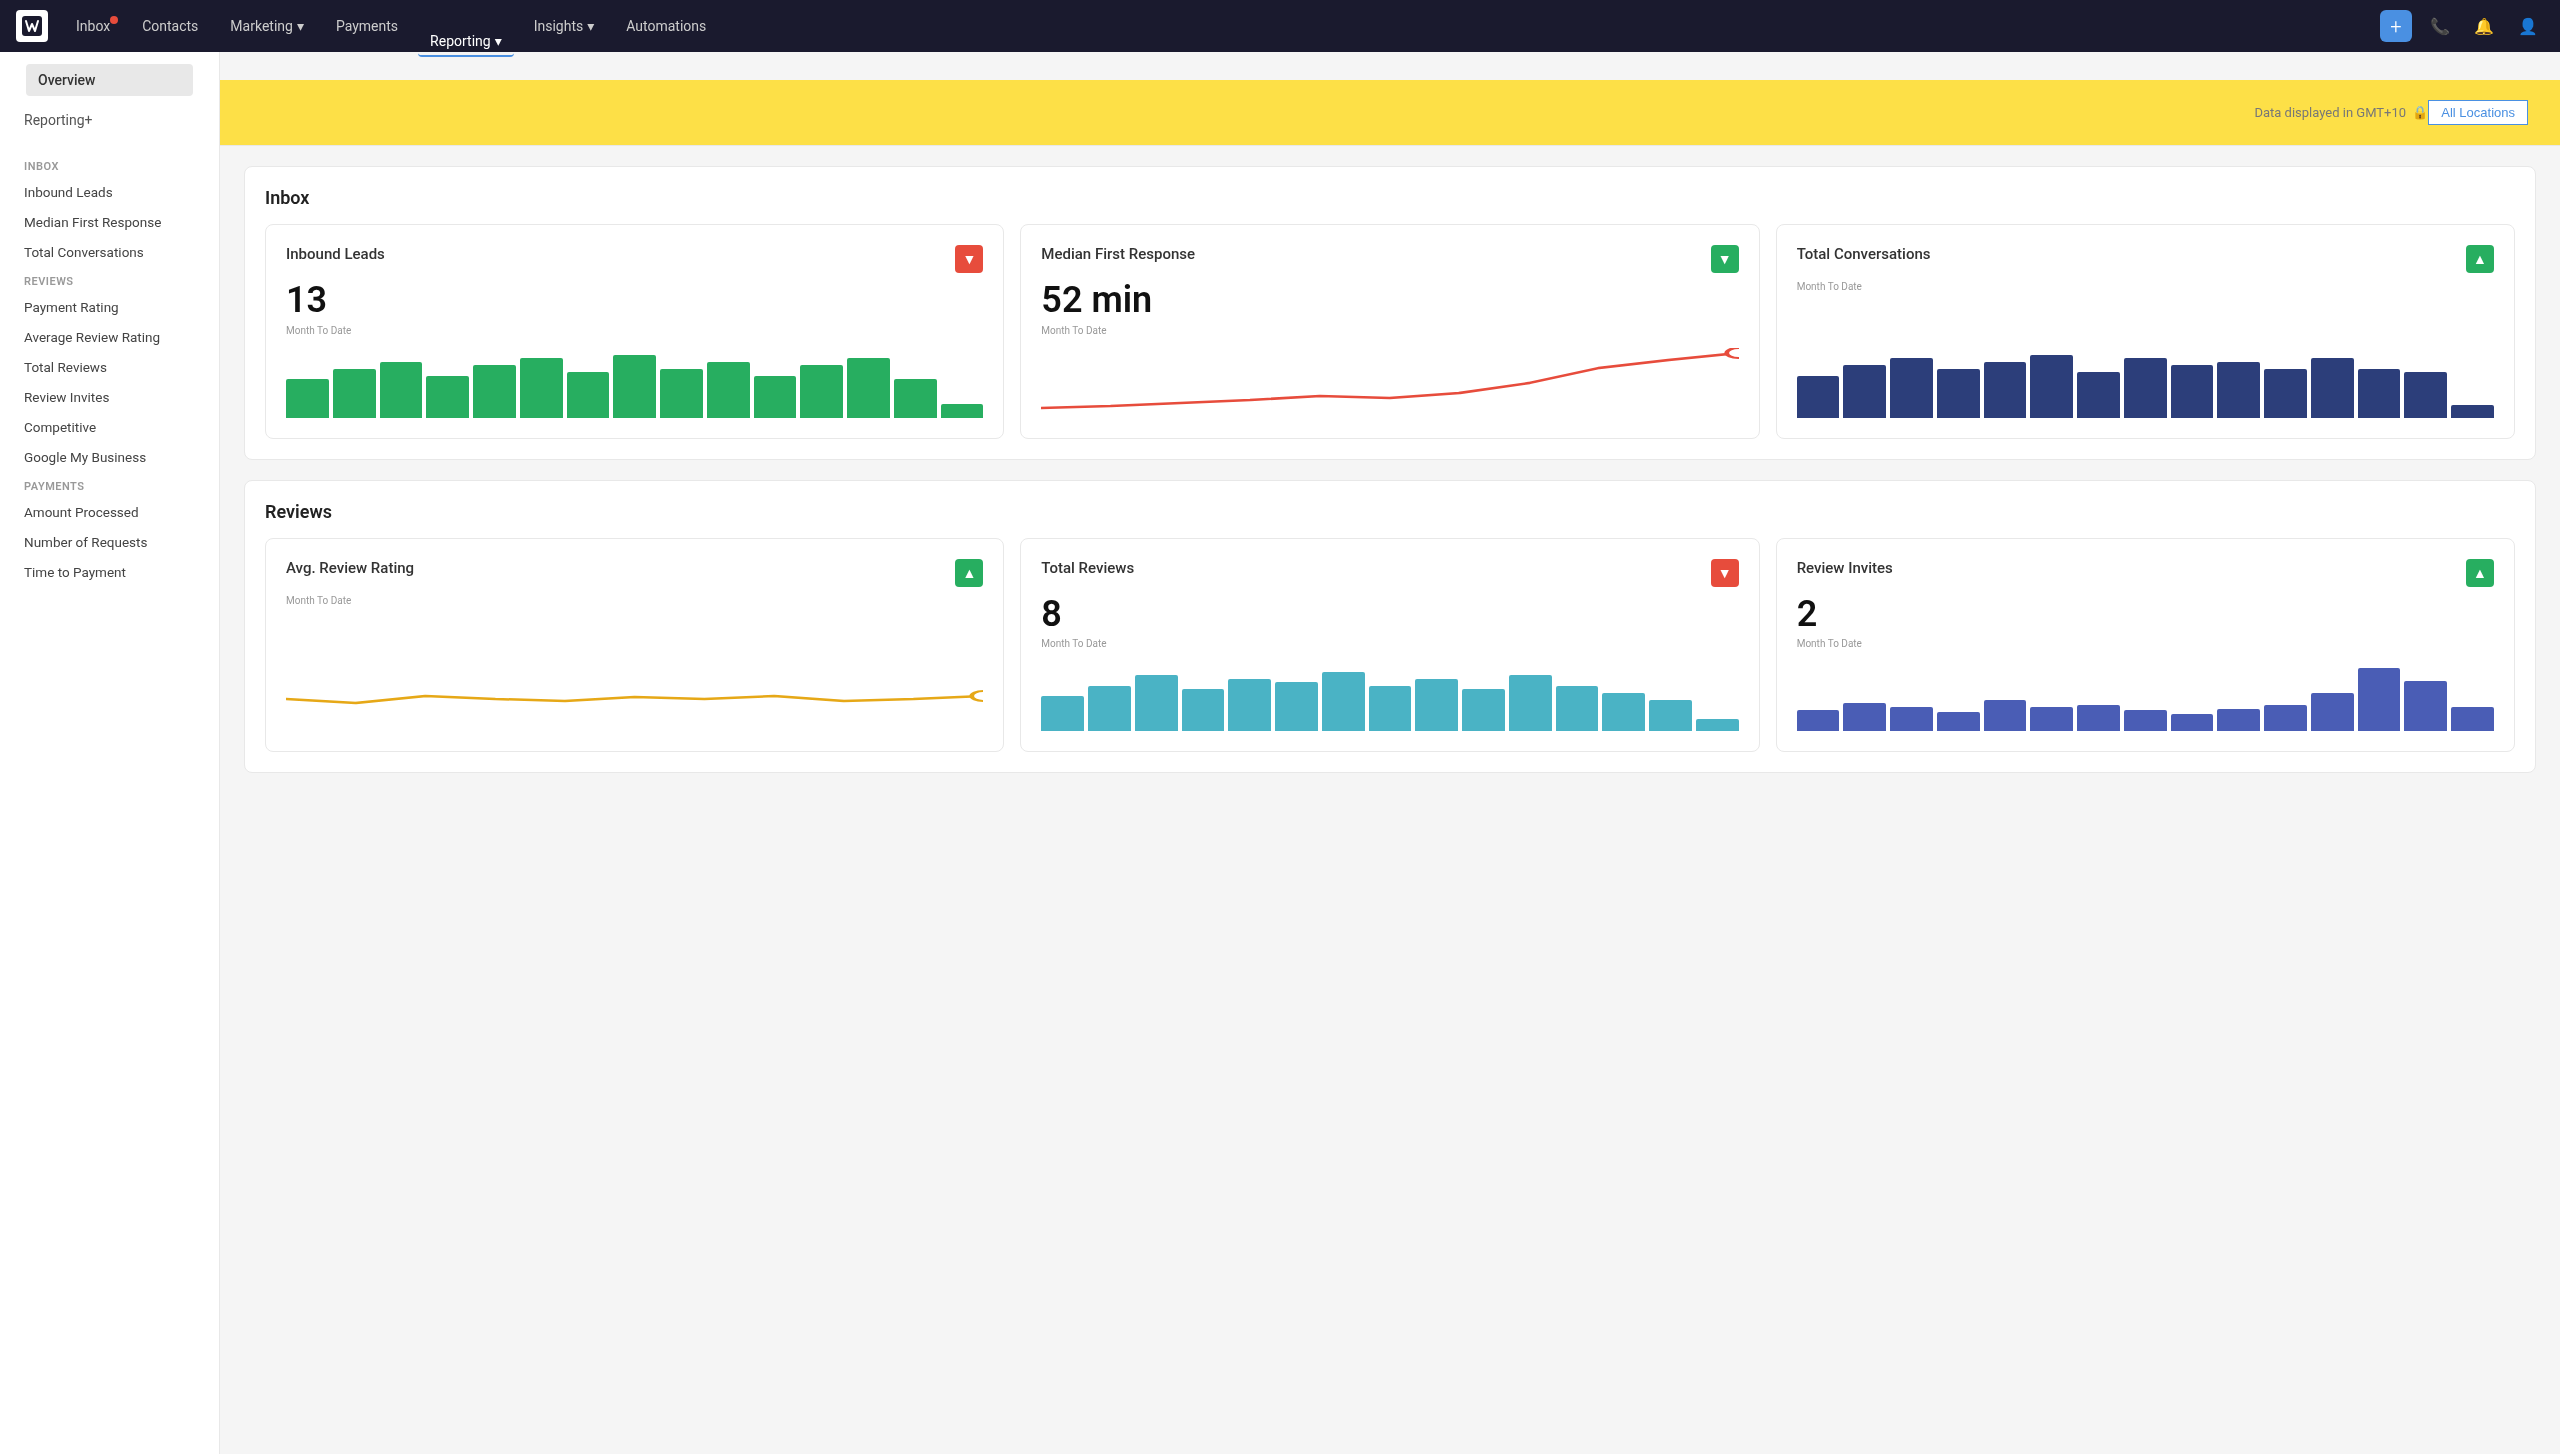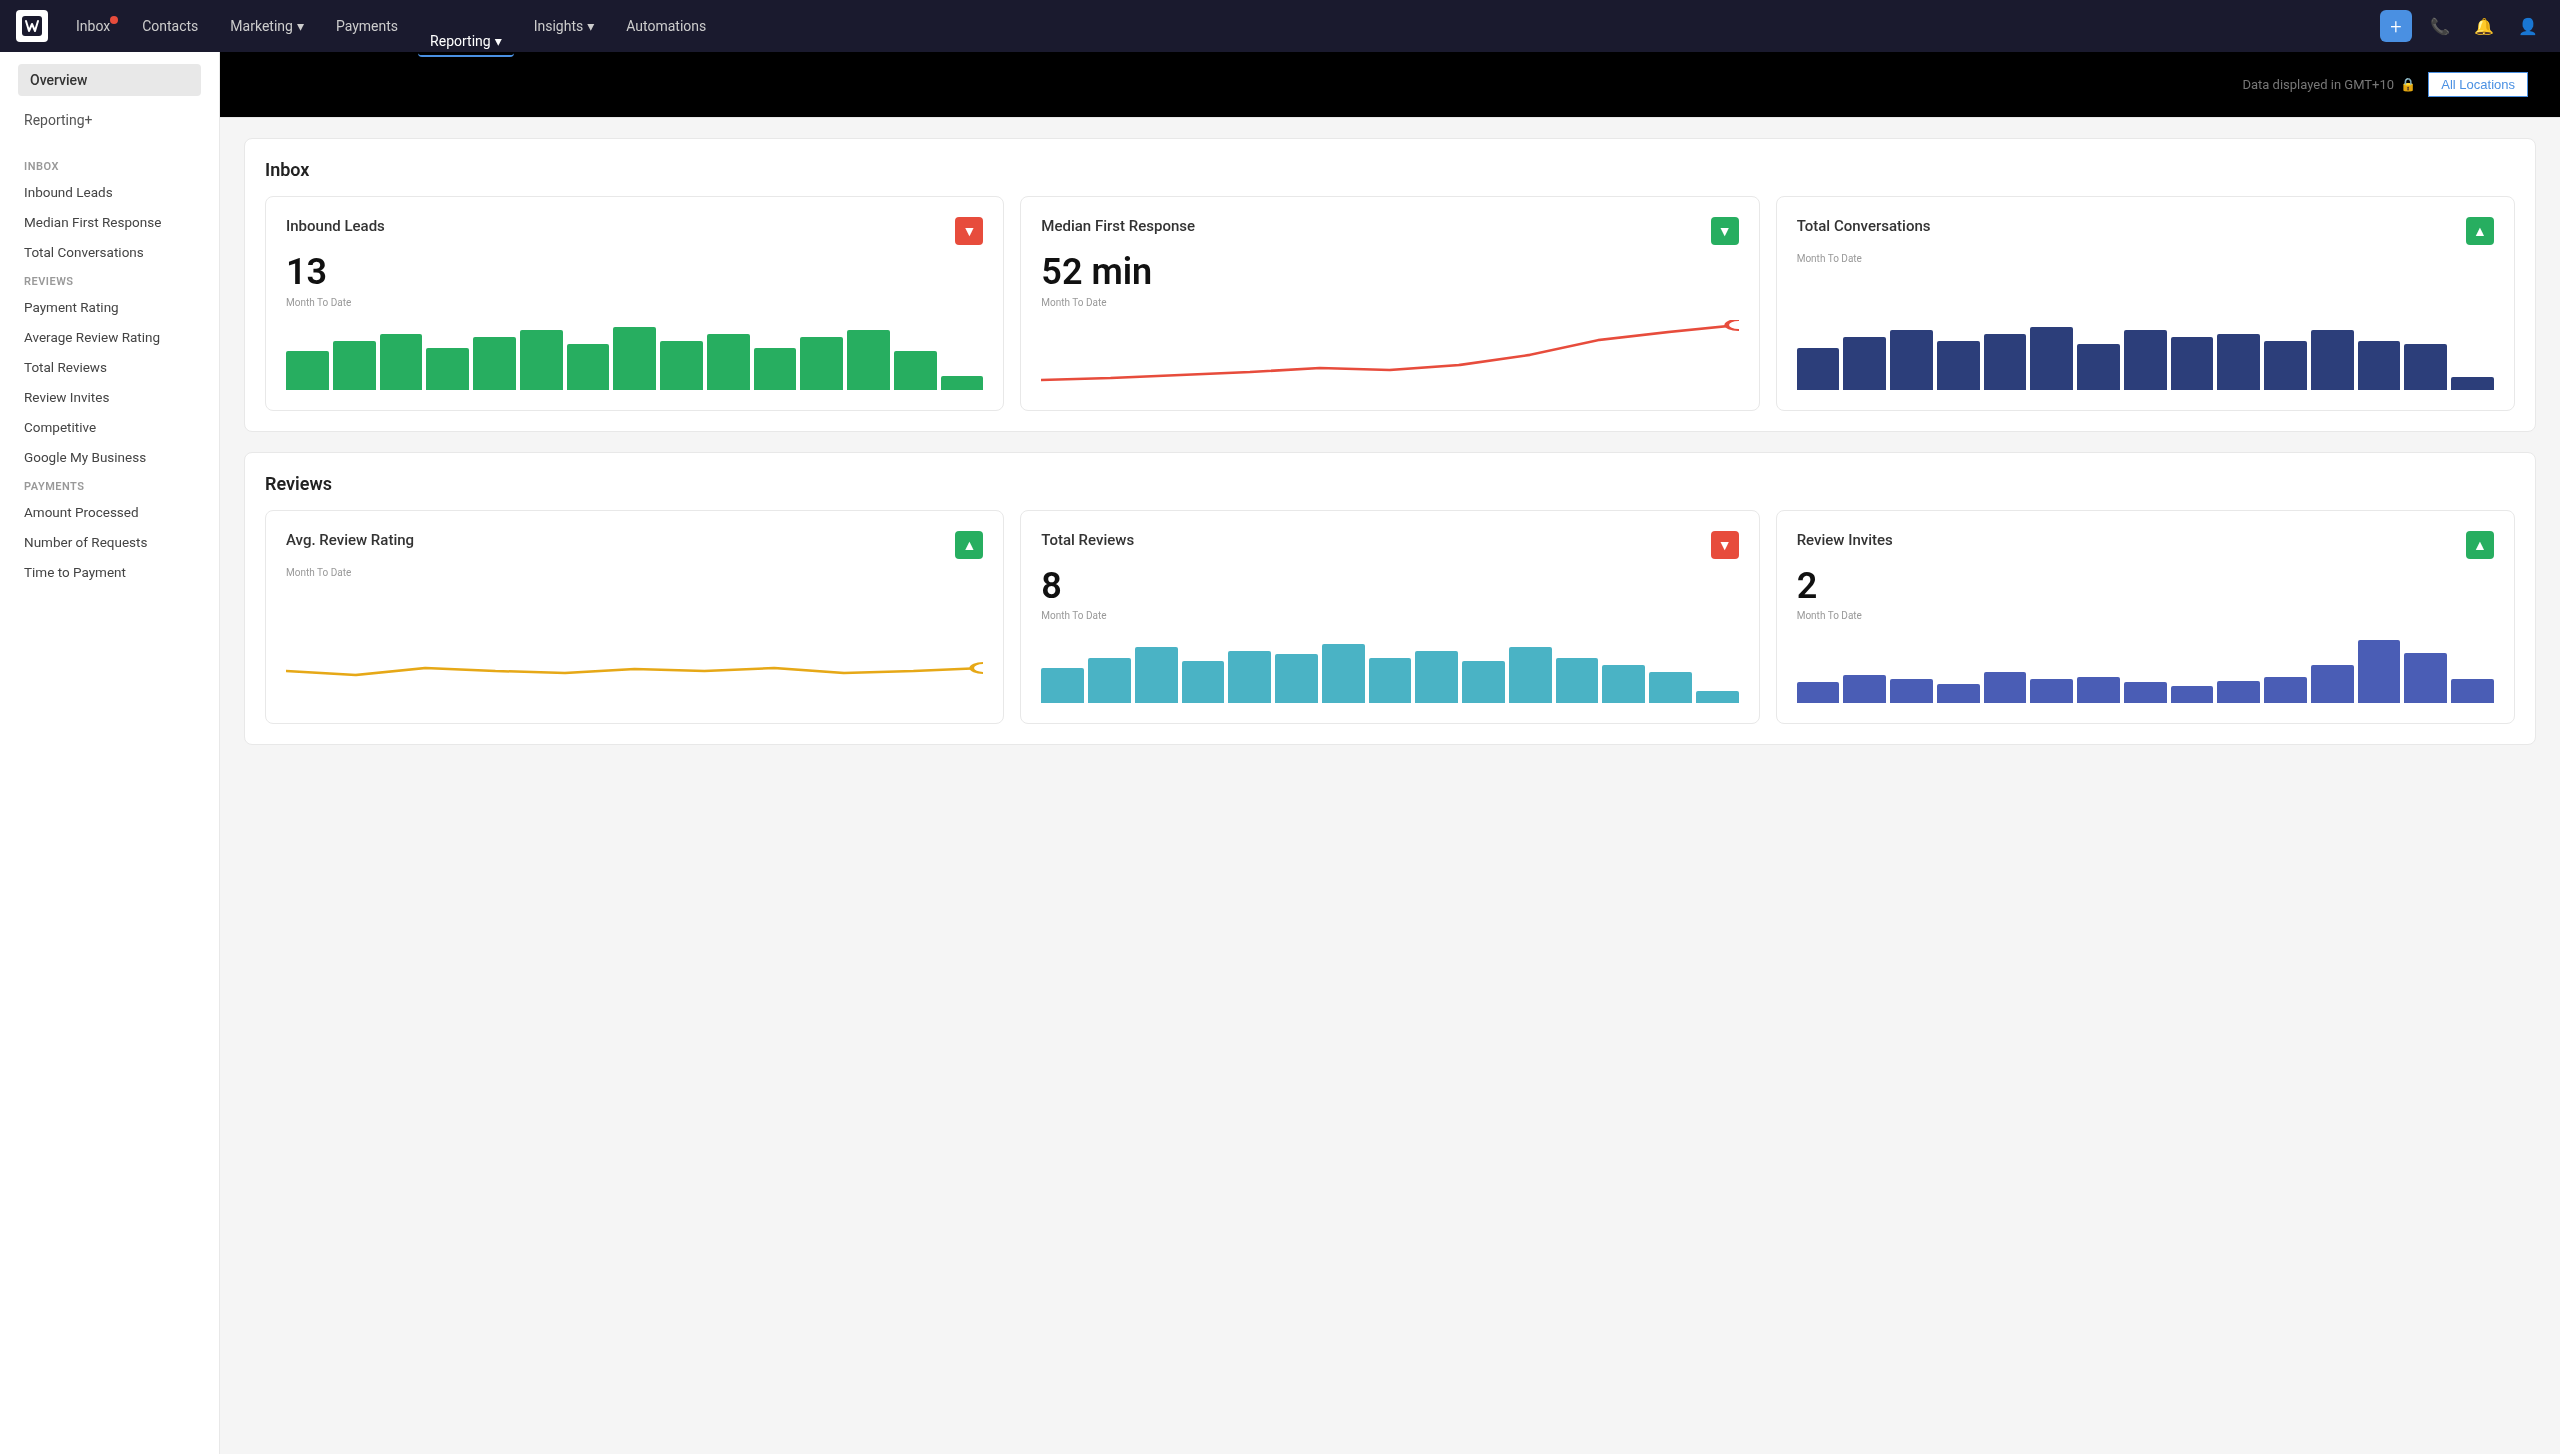--- a/index.html
+++ b/index.html
@@ -62,21 +62,21 @@
     
     .sidebar {
       width: 220px;
       background: white;
       border-right: 1px solid #e8e8e8;
       padding: 12px 0;
       overflow-y: auto;
       flex-shrink: 0;
     }
     .sidebar-overview {
-      margin: 0 18px 8px;
+      margin: 0 26px 8px;
       padding: 8px 12px;
       background: #e8e8e8;
       border-radius: 4px;
       font-size: 14px;
       font-weight: 500;
       cursor: pointer;
     }
     .sidebar-reporting-plus {
       margin: 0 12px 16px;
       padding: 8px 12px;
@@ -102,27 +102,27 @@
     
     .main {
       flex: 1;
       overflow-y: auto;
       padding: 0;
       background: #f5f5f5;
     }
 
     
     .main-header {
-      background: #000000;
+      background: #fde047;
       border-bottom: 1px solid #e8e8e8;
       padding: 20px 32px;
       display: flex;
       align-items: center;
       justify-content: flex-end;
-      gap: 12px;
+      margin-top: 28px;
     }
     .gmt-text { font-size: 13px; color: #777; display: flex; align-items: center; gap: 6px; }
     .all-locations-btn {
       color: #4a90e2;
       font-size: 13px;
       font-weight: 500;
       border: 1px solid #4a90e2;
       border-radius: 0;
       padding: 4px 12px;
       cursor: pointer;

